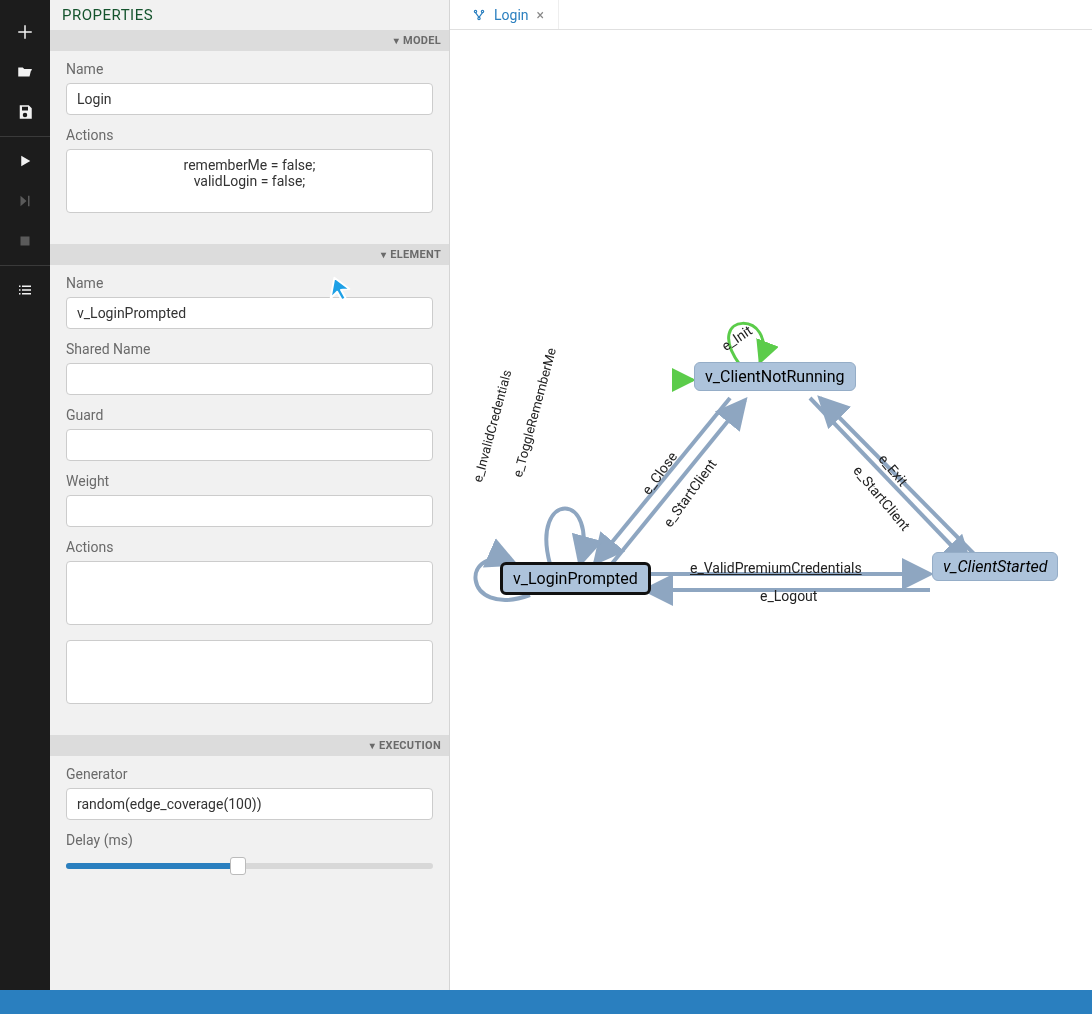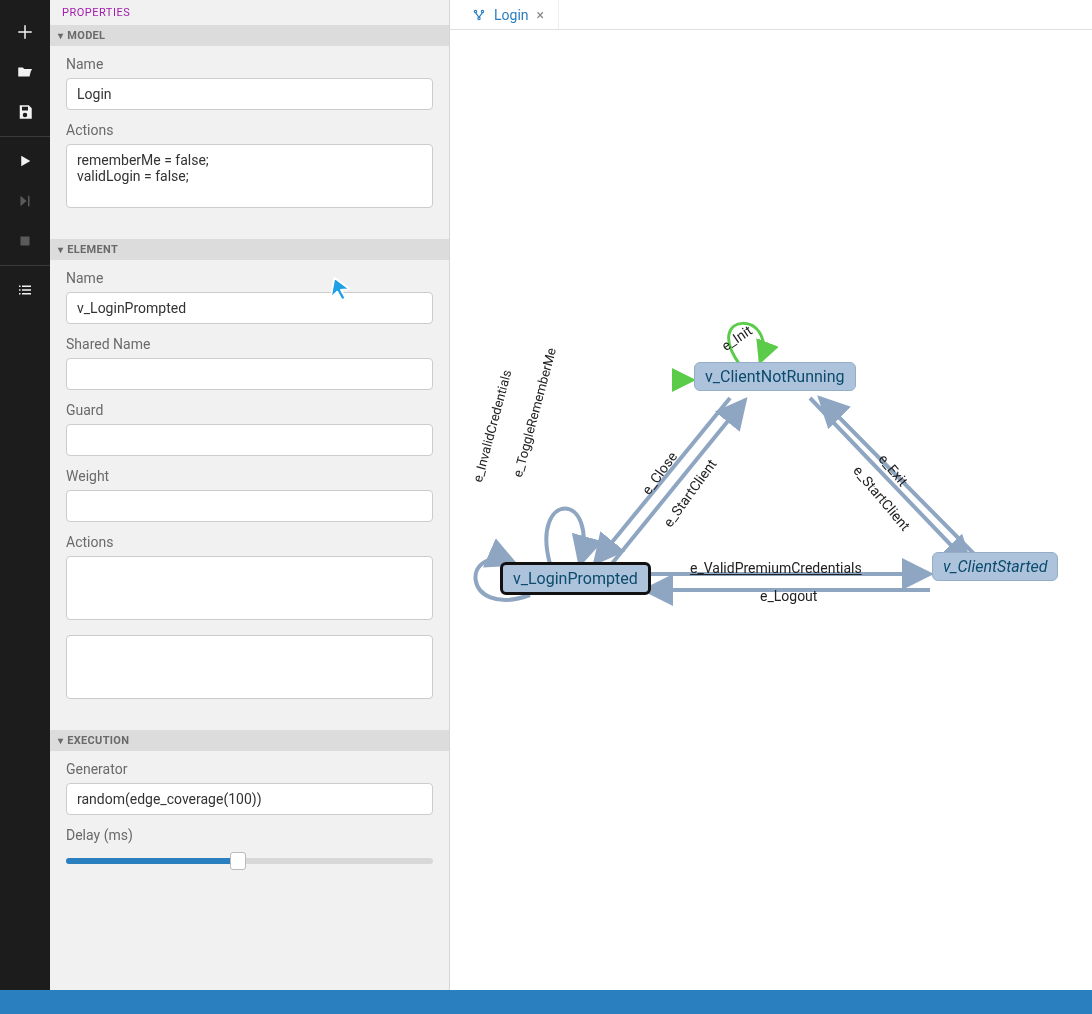--- a/index.html
+++ b/index.html
@@ -31,46 +31,46 @@
 .sidebar .sep { width: 100%; height: 1px; background: #3a3a3a; margin: 4px 0; }
 .panel {
   width: 400px;
   background: #f1f1f1;
   border-right: 1px solid #d5d5d5;
   display: flex; flex-direction: column;
   overflow-y: auto;
 }
 .panel-title {
   padding: 6px 12px;
-  color: #a21caf; font-size: 11px; letter-spacing: .5px;
+  color: #14532d; font-size: 15px; letter-spacing: .5px;
 }
 .section-hdr {
   background: #dcdcdc;
   color: #6a6a6a;
   font-size: 11px; font-weight: bold; letter-spacing: .3px;
   padding: 4px 8px;
-  display: flex; align-items: center; gap: 4px;
+  display: flex; align-items: center; gap: 4px; justify-content: flex-end;
 }
 .section-body { padding: 10px 16px 16px; }
 .field { margin-bottom: 12px; }
 .field label {
   color: #6a6a6a; font-size: 14px;
   display: block; margin-bottom: 6px;
 }
 .field input[type="text"], .field textarea {
   width: 100%;
   background: #fff;
   border: 1px solid #ccc;
   border-radius: 4px;
   padding: 7px 10px;
   font-size: 14px;
   font-family: inherit;
   color: #333;
 }
-.field textarea { resize: none; }
+.field textarea { resize: none; text-align: center; }
 .toggle-row { display: flex; align-items: center; gap: 10px; margin-bottom: 8px; }
 .toggle {
   width: 30px; height: 16px; border-radius: 10px;
   background: #cfcfcf; position: relative; cursor: pointer;
 }
 .toggle::after {
   content: ""; position: absolute; left: 1px; top: 1px;
   width: 14px; height: 14px; background: #fff; border-radius: 50%;
   box-shadow: 0 0 2px rgba(0,0,0,.3);
 }
@@ -101,21 +101,21 @@
 }
 .tab .close { color: #888; font-size: 14px; cursor: pointer; }
 .graph { position: absolute; left: 0; right: 0; top: 30px; bottom: 0; }
 .node {
   position: absolute;
   background: #adc3db;
   border: 1px solid #95adc7;
   border-radius: 6px;
   padding: 4px 10px;
   font-size: 16px;
-  color: #0c4a6e;
+  color: #000000;
 }
 .node.selected { border: 3px solid #111; }
 .edge-label {
   position: absolute;
   font-size: 14px;
   color: #222;
   white-space: nowrap;
 }
 .footer {
   height: 24px;

